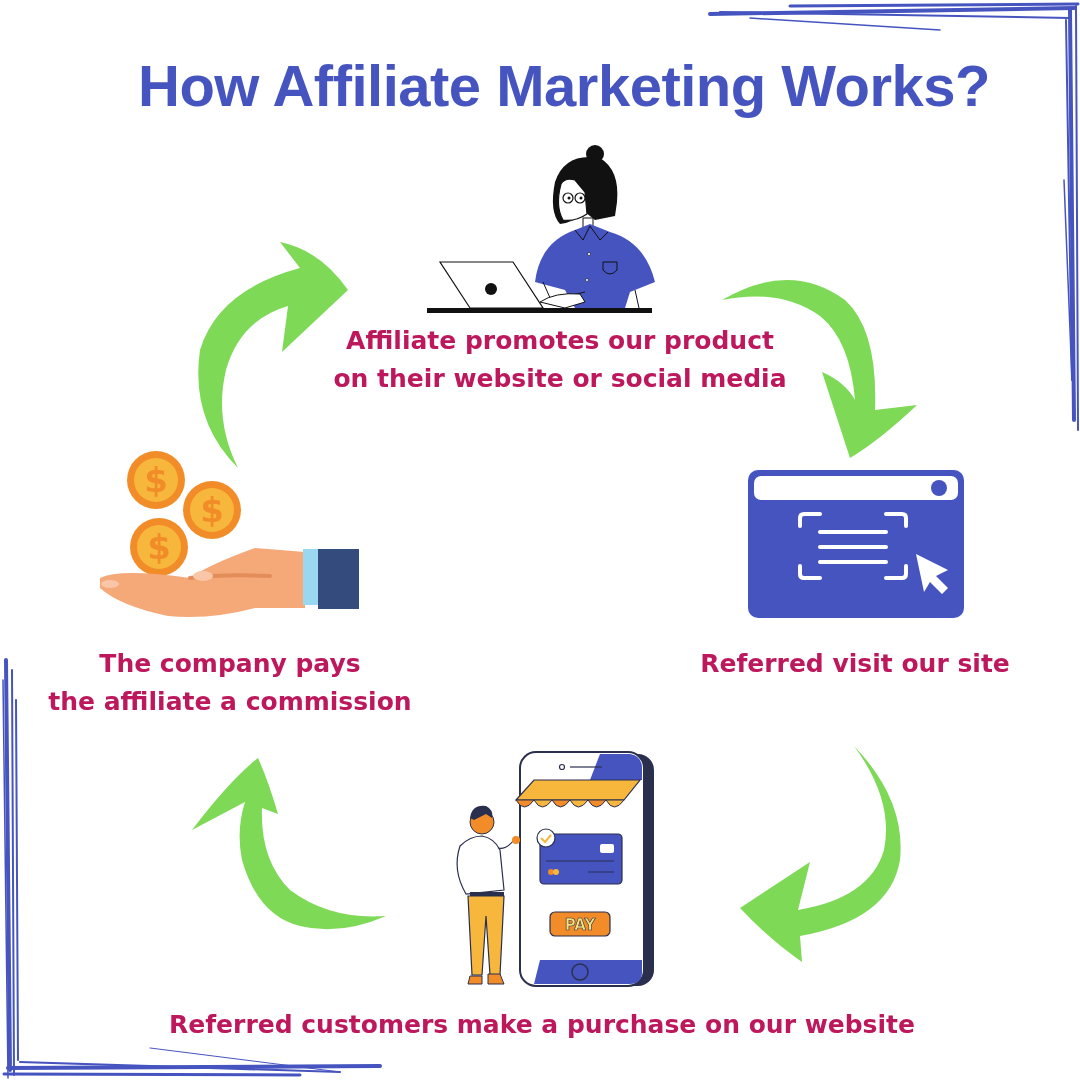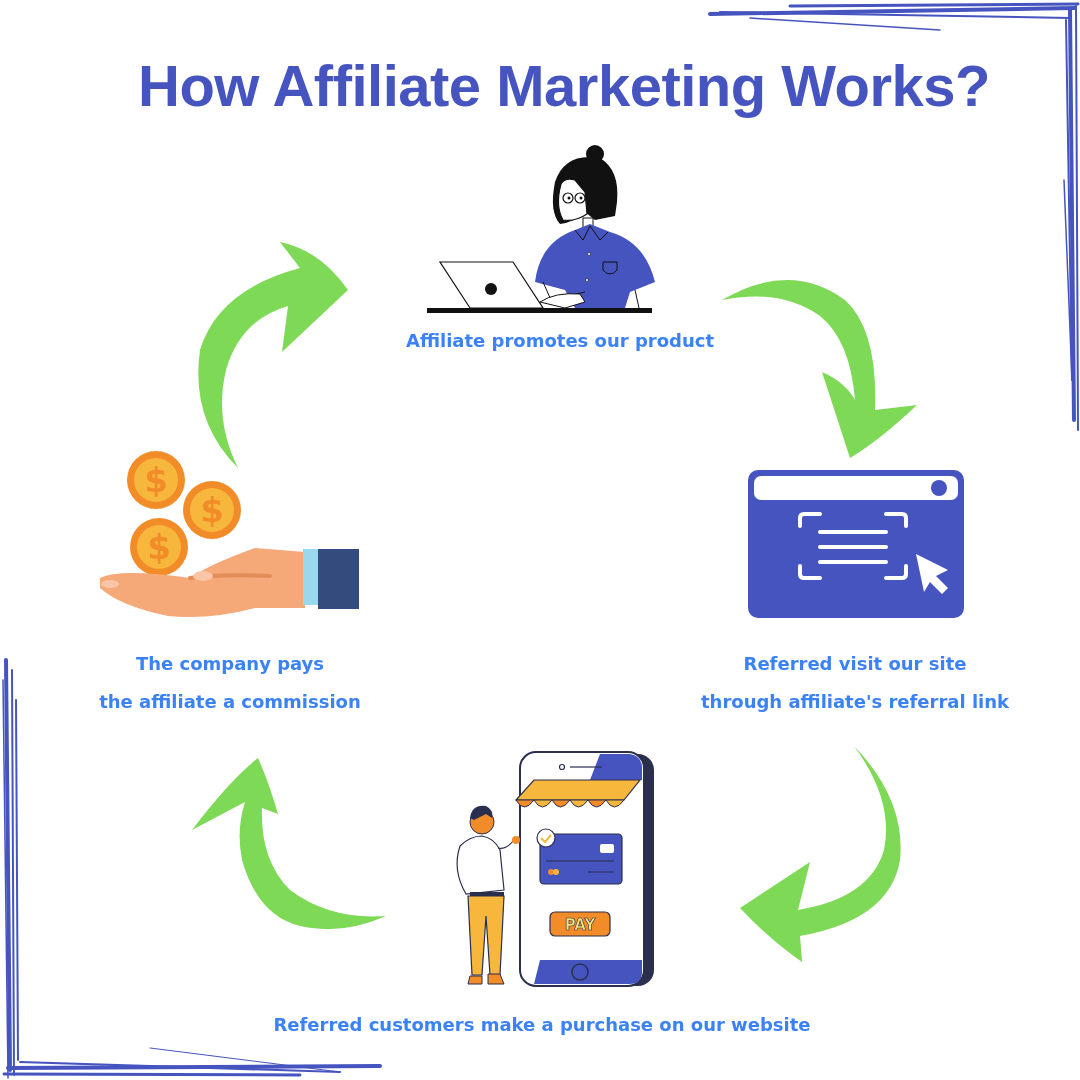--- a/index.html
+++ b/index.html
@@ -1,19 +1,19 @@
 <!DOCTYPE html>
 <html><head>
 <meta charset="utf-8">
 <style>
   html, body { margin:0; padding:0; }
   body { width:1080px; height:1080px; background:#ffffff; position:relative; overflow:hidden; font-family:"DejaVu Sans", sans-serif; }
   .abs { position:absolute;padding-left:24px; }
   .title { left:0; width:1080px; top:52px; text-align:center; color:#4654c0; font-family:"Liberation Sans", sans-serif; font-weight:bold; font-size:58px; letter-spacing:-0.5px; }
-  .cap { position:absolute; text-align:center; color:#3b82f6; font-family:"DejaVu Sans", sans-serif; font-weight:bold; font-size:18px; line-height:38px; }
+  .cap { position:absolute; text-align:center; color:#be185d; font-family:"DejaVu Sans", sans-serif; font-weight:bold; font-size:25px; line-height:38px; }
   .cap span { display:block; white-space:nowrap; }
   svg { position:absolute; overflow:visible; }
 </style>
 </head>
 <body>
 
 <svg width="1080" height="1080" style="left:0;top:0;">
   <g stroke="#4654c0" fill="none" stroke-linecap="round">
     <path d="M710 14 L1075 8" stroke-width="4"></path>
     <path d="M720 12 L1070 18" stroke-width="2"></path>
@@ -62,20 +62,21 @@
   <path d="M210 148 L214 166" fill="none" stroke="#111" stroke-width="1"></path>
 
   <path d="M115 160 Q130 150 155 152 L160 160 L140 166 Z" fill="#fff" stroke="#111" stroke-width="1"></path>
 
   <path d="M15 120 L88 120 L118 166 L45 166 Z" fill="#fff" stroke="#111" stroke-width="1.2"></path>
   <circle cx="66" cy="147" r="6" fill="#111"></circle>
 </svg>
 
 <div class="cap" style="left:300px;width:520px;top:322px;">
   <span>Affiliate promotes our product</span>
+  <span>on their website or social media</span>
 </div>
 
 <svg width="200" height="240" style="left:170px;top:230px;" viewBox="0 0 200 240">
   <path d="M68 238 Q20 190 30 120 Q48 60 130 38 L110 12 Q150 20 178 60 L112 122 L118 76 Q70 90 56 140 Q44 190 68 238 Z" fill="#7ed957"></path>
 </svg>
 
 <svg width="230" height="200" style="left:710px;top:260px;" viewBox="0 0 230 200">
   <path d="M12 40 Q80 0 135 40 Q168 70 165 150 L207 145 Q170 180 140 198 L112 112 Q135 122 145 140 Q140 80 110 56 Q70 28 12 40 Z" fill="#7ed957"></path>
 </svg>
 
@@ -90,21 +91,20 @@
     <path d="M138 108 L154 108 Q158 108 158 104 L158 96"></path>
     <path d="M72 62 L138 62"></path>
     <path d="M72 77 L138 77"></path>
     <path d="M72 92 L138 92"></path>
   </g>
   <path d="M168 84 L200 100 L188 106 L200 118 L194 124 L182 112 L176 122 Z" fill="#fff"></path>
 </svg>
 
 <div class="cap" style="left:630px;width:450px;top:645px;">
   <span>Referred visit our site</span>
-  <span>through affiliate's referral link</span>
 </div>
 
 <svg width="280" height="190" style="left:90px;top:440px;" viewBox="0 0 280 190">
 
   <g>
     <circle cx="66" cy="40" r="29" fill="#f28c28"></circle>
     <circle cx="66" cy="40" r="22" fill="#f6b73c"></circle>
     <text x="66" y="52" text-anchor="middle" font-family="DejaVu Sans, sans-serif" font-size="34" fill="#f28c28" font-weight="bold">$</text>
   </g>
   <g>

